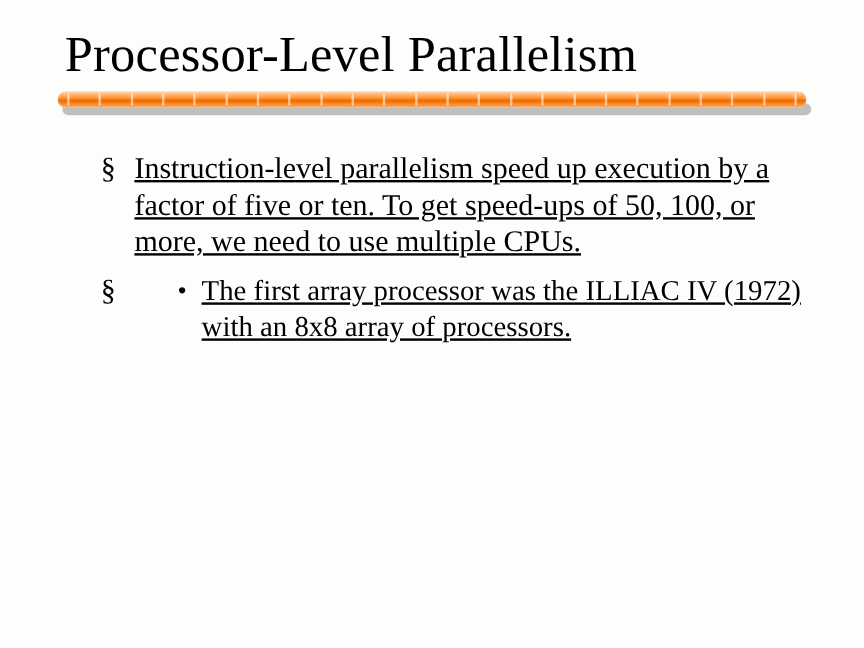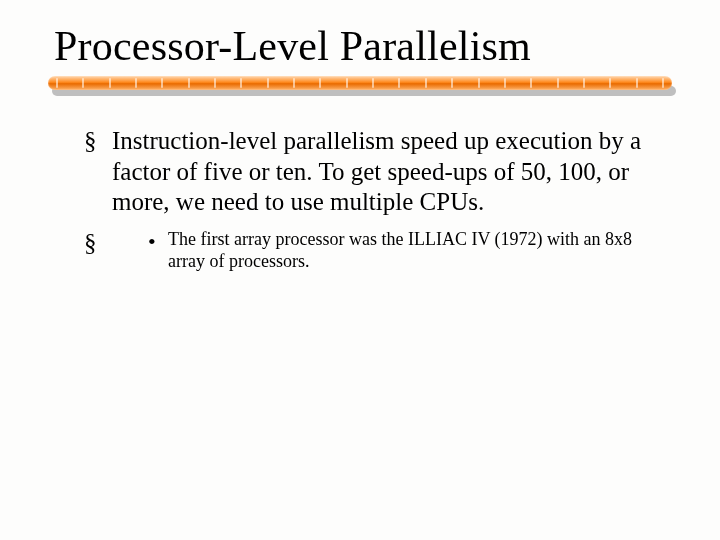--- a/index.html
+++ b/index.html
@@ -65,20 +65,21 @@
   .divider .ticks span {
     width: 2px;
     height: 10px;
     background: rgba(255,255,255,0.55);
     border-radius: 1px;
   }
   ul.main {
     list-style: none;
     margin: 0 0 0 36px;
     padding: 0;
+    text-decoration: underline;
   }
   ul.main > li {
     position: relative;
     font-size: 25px;
     line-height: 1.22;
     padding-left: 28px;
     margin-bottom: 10px;
   }
   ul.main > li::before {
     content: "§";
@@ -87,21 +88,21 @@
     top: 0;
     font-size: 25px;
   }
   ul.sub {
     list-style: none;
     margin: 10px 0 0 36px;
     padding: 0;
   }
   ul.sub > li {
     position: relative;
-    font-size: 18px;
+    font-size: 24px;
     line-height: 1.25;
     padding-left: 20px;
   }
   ul.sub > li::before {
     content: "•";
     position: absolute;
     left: 0;
     top: 0;
     font-size: 22px;
   }

